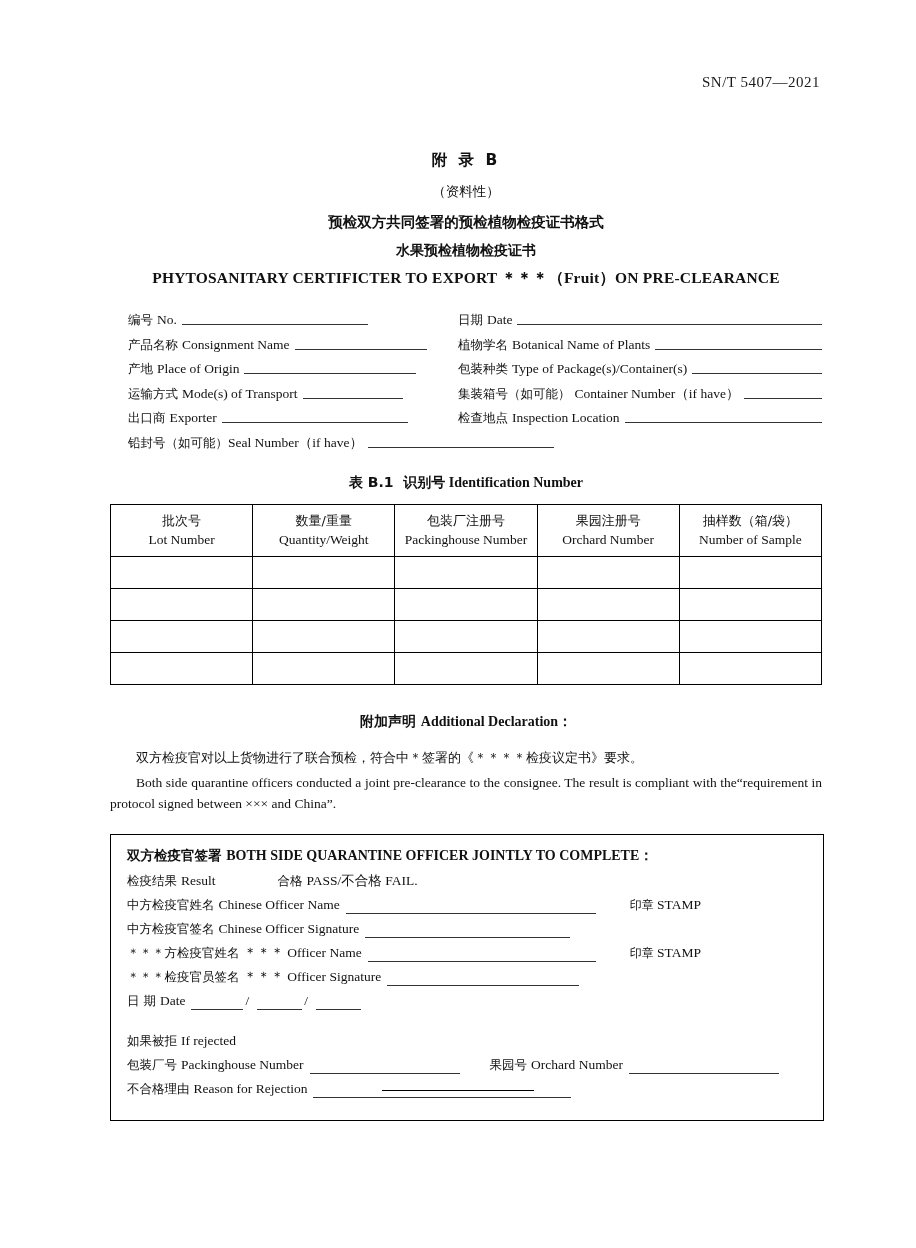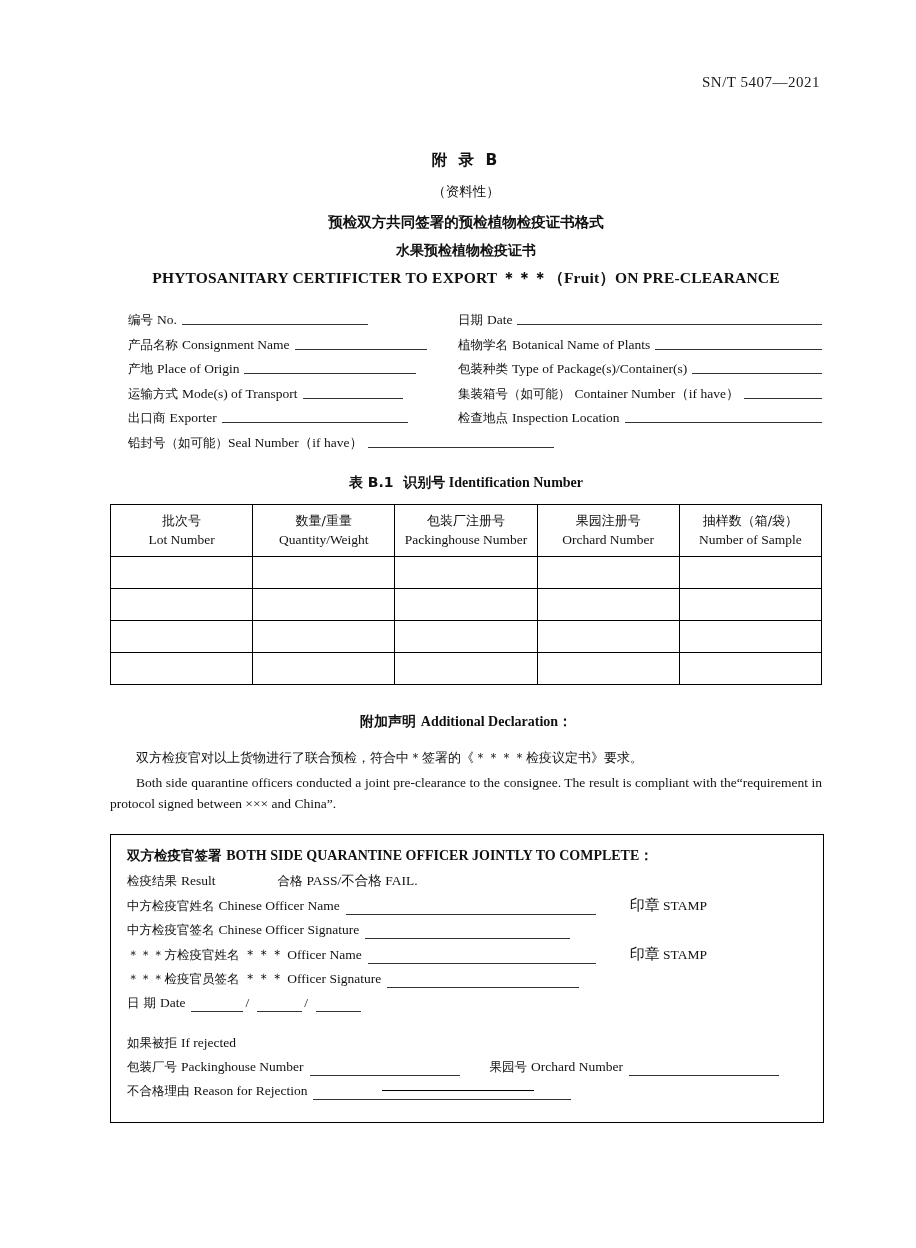--- a/index.html
+++ b/index.html
@@ -208,21 +208,21 @@
   .sline.w195 { width: 192px; }
   .sline.w150 { width: 150px; }
   .sline.w260 { width: 258px; }
   .sline.w52  { width: 52px; }
   .sline.w45  { width: 45px; }
   .stamp {
     font-family: "Liberation Serif", serif;
     font-size: 13.5px;
     margin-left: 34px;
   }
-  .stamp .cn { font-family: "DejaVu Sans", sans-serif; font-size: 15px; }
+  .stamp .cn { font-family: "DejaVu Sans", sans-serif; font-size: 12px; }
   .result-val {
     font-family: "DejaVu Sans", sans-serif;
     font-size: 12.5px;
     margin-left: 62px;
   }
   .result-val .en { font-family: "Liberation Serif", serif; font-size: 13.5px; }
   .gap { height: 16px; }
   .date-row .slash {
     font-family: "Liberation Serif", serif;
     font-size: 13.5px;

